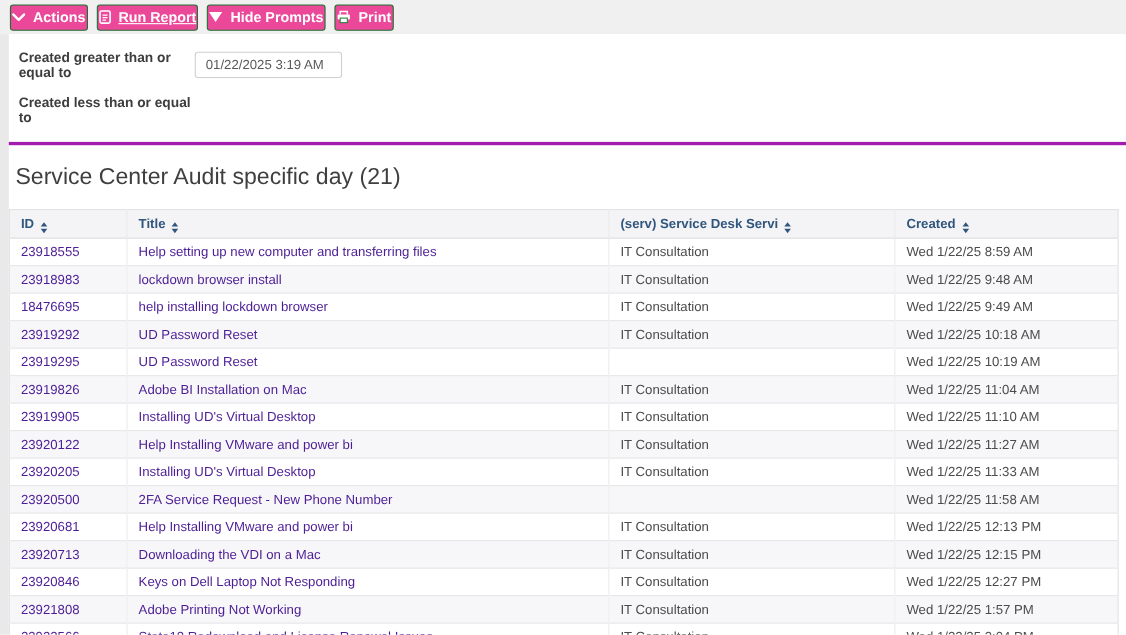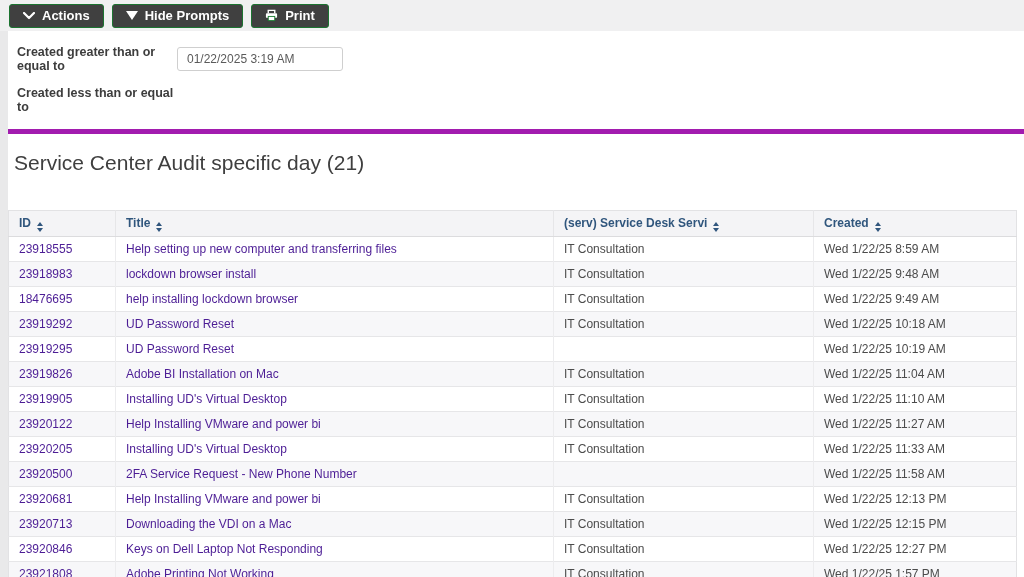--- a/index.html
+++ b/index.html
@@ -5,37 +5,37 @@
   * { margin:0; padding:0; box-sizing:border-box; }
   html,body { width:1024px; height:577px; overflow:hidden; background:#fff;
     font-family:"Liberation Sans", sans-serif; }
 
   
   .gutter { position:absolute; left:0; top:31px; width:8px; height:546px; background:#e9e9ea; }
 
   
   .toolbar { height:31px; background:#f0f0f1; display:flex; align-items:center;
     gap:8px; padding-left:9px; }
-  .btn { display:inline-flex; align-items:center; gap:7px; background:#404040;
+  .btn { display:inline-flex; align-items:center; gap:7px; background:#ec4899;
     color:#fff; border:1px solid #1b7330; border-radius:3px; height:24px;
-    padding:0 13px; font-size:13px; font-weight:bold; cursor:pointer;
+    padding:0 1px; font-size:13px; font-weight:bold; cursor:pointer;
     font-family:"Liberation Sans", sans-serif; }
   .btn .ic { display:inline-flex; align-items:center; }
   .btn.u span.lbl { text-decoration:underline; }
 
   
-  .prompts { background:#fff; padding:14px 16px 2px 17px; border-bottom:5px solid #a21caf; }
+  .prompts { background:#fff; padding:14px 16px 2px 17px; border-bottom:3px solid #a21caf; }
   .prompt-row { display:flex; align-items:center; margin-bottom:13px; }
   .prompt-label { width:160px; font-size:12.5px; font-weight:bold; color:#3d3d3d; }
-  .prompt-input { width:166px; height:24px; border:1px solid #cfcfcf; border-radius:3px;
+  .prompt-input { width:134px; height:24px; border:1px solid #cfcfcf; border-radius:3px;
     font-size:12px; color:#5a5a5a; padding:0 9px; background:#fff;
     font-family:"Liberation Sans", sans-serif; }
 
   
-  .report-title { margin:17px 0 35px 14px; font-size:21px; font-weight:400; color:#3f3f3f; }
+  .report-title { margin:17px 0 17px 14px; font-size:21px; font-weight:400; color:#3f3f3f; }
 
   
   table { margin-left:8px; width:1008px; border-collapse:collapse; table-layout:fixed;
     border:1px solid #e2e2e4; font-size:12px; }
   col.c-id { width:107px; } col.c-title { width:438px; }
   col.c-service { width:260px; } col.c-created { width:203px; }
   thead th { background:#f4f4f6; text-align:left; font-weight:bold; color:#30567d;
     height:26px; padding:0 10px; border-bottom:1px solid #dcdcde;
     border-left:1px solid #e6e6e8; cursor:pointer; white-space:nowrap; overflow:hidden; }
   thead th:first-child { border-left:none; }
@@ -60,20 +60,29 @@
 
 <div class="toolbar">
   <button class="btn">
     <span class="ic">
       <svg width="12" height="8" viewBox="0 0 12 8">
           <path d="M1 1l5 5 5-5" stroke="#fff" stroke-width="2.2" fill="none" stroke-linecap="round" stroke-linejoin="round"></path>
         </svg>
     </span>
     <span class="lbl">Actions</span>
   </button>
+  <button class="btn u">
+    <span class="ic">
+      <svg width="11" height="13" viewBox="0 0 12 14">
+          <rect x="1" y="1" width="10" height="12" rx="1.5" fill="none" stroke="#fff" stroke-width="1.6"></rect>
+          <path d="M3.5 5h5M3.5 7.5h5M3.5 10h3.5" stroke="#fff" stroke-width="1.3"></path>
+        </svg>
+    </span>
+    <span class="lbl">Run Report</span>
+  </button>
   <button class="btn">
     <span class="ic">
       <svg width="12" height="9" viewBox="0 0 12 9">
           <path d="M0 0h12L6 9z" fill="#fff"></path>
         </svg>
     </span>
     <span class="lbl">Hide Prompts</span>
   </button>
   <button class="btn">
     <span class="ic">

